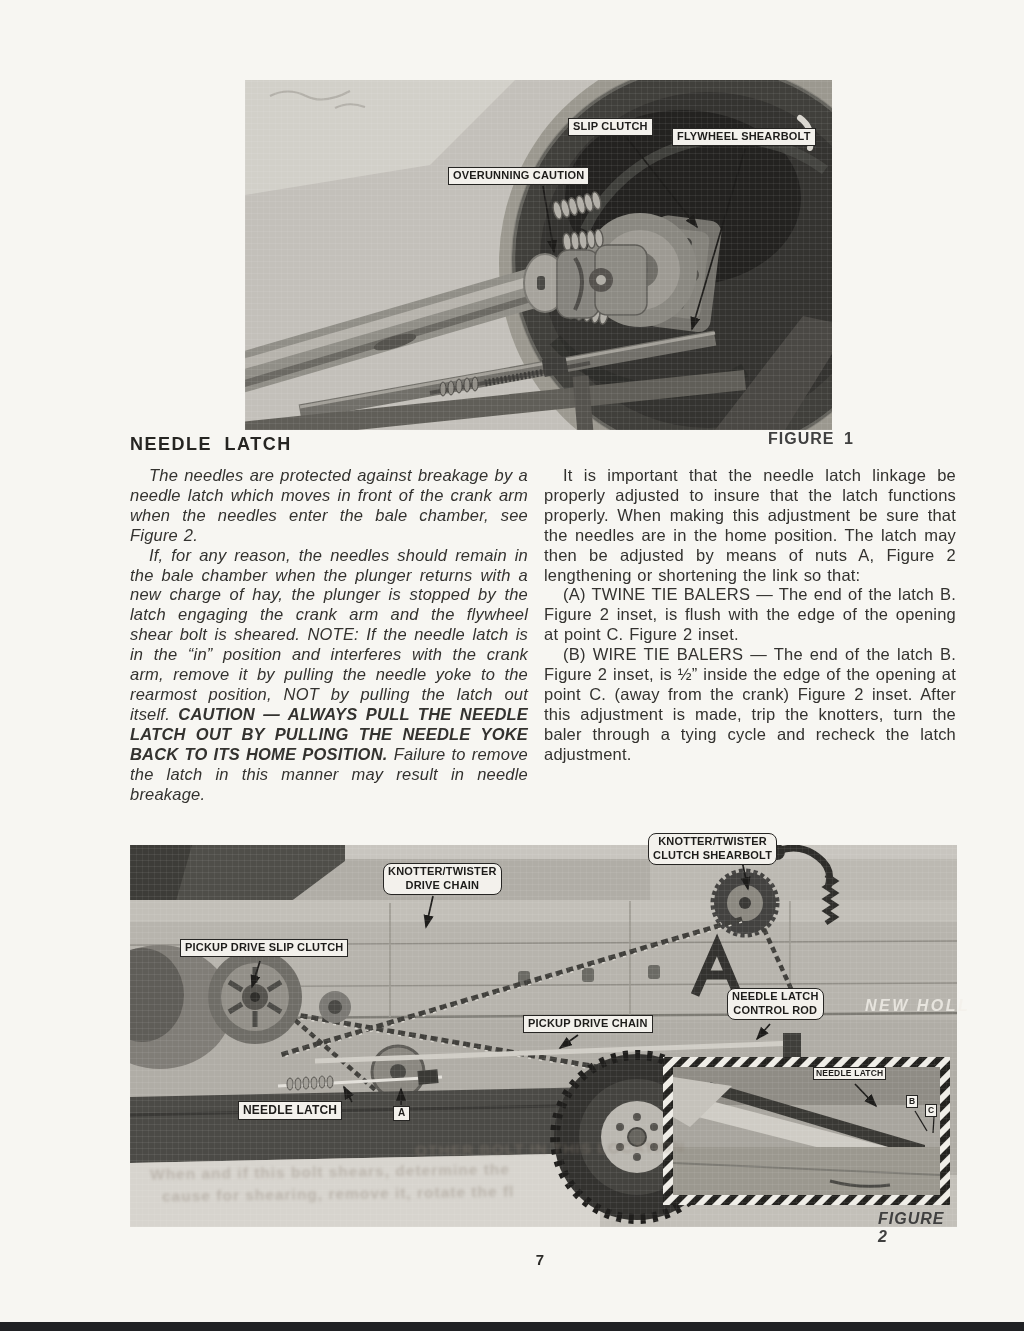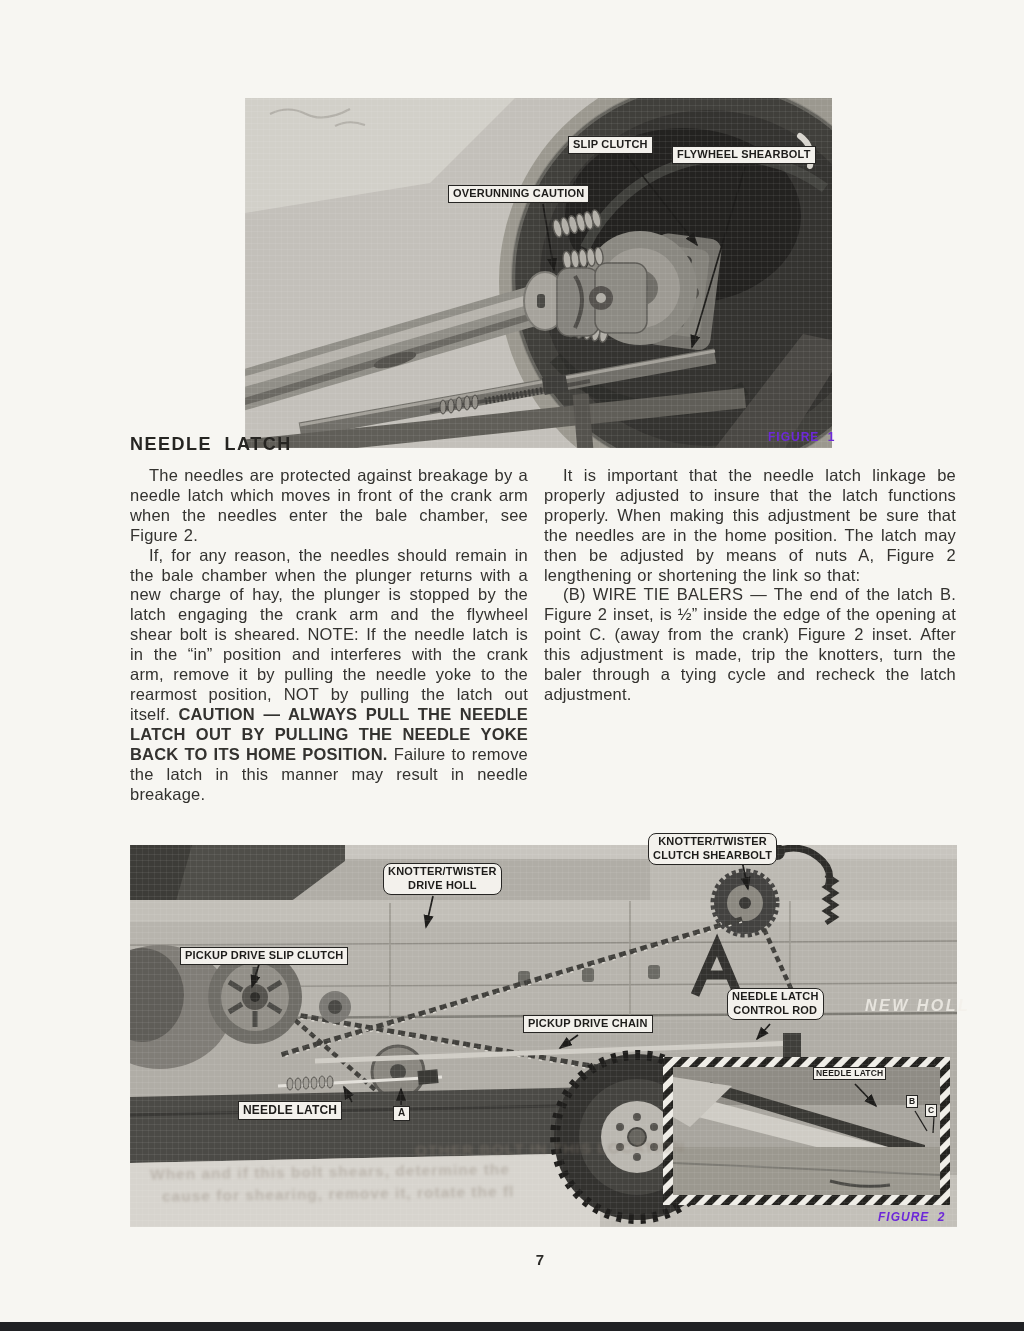--- a/index.html
+++ b/index.html
@@ -34,45 +34,45 @@
     position:absolute; color:#8d8276; opacity:.38; font-weight:bold;
     font-size:15.5px; letter-spacing:1px; white-space:nowrap;
     filter:blur(1.6px); transform:rotate(-.8deg); z-index:3;
   }
   
   .heading {
     position:absolute; left:130px; top:434px; font-weight:bold;
     font-size:18px; letter-spacing:1.5px; word-spacing:6px; color:#262522;
   }
   .figcap {
-    position:absolute; font-weight:bold; font-size:12px;
-    letter-spacing:1px; word-spacing:4px; color:#6d28d9; z-index:6;
+    position:absolute; font-weight:bold; font-size:16px;
+    letter-spacing:1px; word-spacing:4px; color:#404040; z-index:6;
   }
   .columns {
     position:absolute; left:130px; top:466px; width:826px;
     display:flex; gap:16px;
   }
   .col { font-size:16.5px; line-height:19.9px; text-align:justify;
     letter-spacing:.2px; word-spacing:1px; }
-  .col-left  { width:398px; }
+  .col-left  { width:398px;font-style:italic; }
   .col-right { width:412px; }
   .col p { margin:0; text-indent:19px; }
   .bold { font-weight:bold; }
   .pagenum {
     position:absolute; left:0; top:1251px; width:1080px; text-align:center;
     font-weight:bold; font-size:15px; color:#2c2b28;
   }
   .bottombar { position:absolute; left:0; top:1322px; width:1024px; height:9px; background:#202124; }
 </style>
 </head>
 <body>
 
 <div class="page">
 
-  <div class="photo" style="left:245px; top:98px; width:587px; height:350px;">
+  <div class="photo" style="left:245px; top:80px; width:587px; height:350px;">
     <svg width="587" height="350" viewBox="0 0 587 350">
       <defs>
         <marker id="ah1" markerWidth="9" markerHeight="8" refX="7" refY="3" orient="auto">
           <path d="M0,0 L8,3 L0,6 z" fill="#1d1c1a"></path>
         </marker>
         <clipPath id="ph1">
             <rect x="0" y="0" width="587" height="350"></rect>
           </clipPath>
       </defs>
       <g clip-path="url(#ph1)">
@@ -182,20 +182,21 @@
   <div class="figcap" style="left:768px; top:430px;">FIGURE 1</div>
   <div class="heading">NEEDLE LATCH</div>
 
   <div class="columns">
     <div class="col col-left">
       <p>The needles are protected against breakage by a needle latch which moves in front of the crank arm when the needles enter the bale chamber, see Figure 2.</p>
       <p><span>If, for any reason, the needles should remain in the bale chamber when the plunger returns with a new charge of hay, the plunger is stopped by the latch engaging the crank arm and the flywheel shear bolt is sheared. NOTE: If the needle latch is in the “in” position and interferes with the crank arm, remove it by pulling the needle yoke to the rearmost position, NOT by pulling the latch out itself. </span><span class="bold">CAUTION — ALWAYS PULL THE NEEDLE LATCH OUT BY PULLING THE NEEDLE YOKE BACK TO ITS HOME POSITION.</span><span> Failure to remove the latch in this manner may result in needle breakage.</span></p>
     </div>
     <div class="col col-right">
       <p>It is important that the needle latch linkage be properly adjusted to insure that the latch functions properly.  When making this adjustment be sure that the needles are in the home position.  The latch may then be adjusted by means of nuts A, Figure 2 lengthening or shortening the link so that:</p>
+      <p>(A) TWINE TIE BALERS — The end of the latch B. Figure 2 inset, is flush with the edge of the opening at point C. Figure 2 inset.</p>
       <p>(B) WIRE TIE BALERS — The end of the latch B. Figure 2 inset, is ½” inside the edge of the opening at point C. (away from the crank) Figure 2 inset. After this adjustment is made, trip the knotters, turn the baler through a tying cycle and recheck the latch adjustment.</p>
     </div>
   </div>
 
   <div class="photo" style="left:130px; top:845px; width:827px; height:382px;">
     <svg width="827" height="382" viewBox="0 0 827 382">
       <defs>
         <marker id="ah2" markerWidth="9" markerHeight="8" refX="7" refY="3" orient="auto">
           <path d="M0,0 L8,3 L0,6 z" fill="#1d1c1a"></path>
         </marker>
@@ -335,27 +336,27 @@
           <line x1="222" y1="257" x2="214" y2="242" marker-end="url(#ah2)"></line>
           <line x1="271" y1="260" x2="271" y2="244" marker-end="url(#ah2)"></line>
           <line x1="725" y1="239" x2="746" y2="261" marker-end="url(#ah2)"></line>
         </g>
       </g>
     </svg>
     <div class="halftone"></div>
 
     <div class="plabel two" style="left:253px; top:18px;">
       <div>KNOTTER/TWISTER</div>
-      <div>DRIVE HOLL</div>
+      <div>DRIVE CHAIN</div>
     </div>
     <div class="plabel two" style="left:518px; top:-12px;">
       <div>KNOTTER/TWISTER</div>
       <div>CLUTCH SHEARBOLT</div>
     </div>
-    <div class="plabel" style="left:50px; top:102px;">PICKUP DRIVE SLIP CLUTCH</div>
+    <div class="plabel" style="left:50px; top:94px;">PICKUP DRIVE SLIP CLUTCH</div>
     <div class="plabel" style="left:393px; top:170px;">PICKUP DRIVE CHAIN</div>
     <div class="plabel two" style="left:597px; top:143px;">
       <div>NEEDLE LATCH</div>
       <div>CONTROL ROD</div>
     </div>
     <div class="plabel big" style="left:108px; top:256px;">NEEDLE LATCH</div>
     <div class="plabel marker" style="left:263px; top:261px;">A</div>
     <div class="plabel tiny" style="left:683px; top:222px;">NEEDLE LATCH</div>
     <div class="plabel tiny" style="left:776px; top:250px;">B</div>
     <div class="plabel tiny" style="left:795px; top:259px;">C</div>

